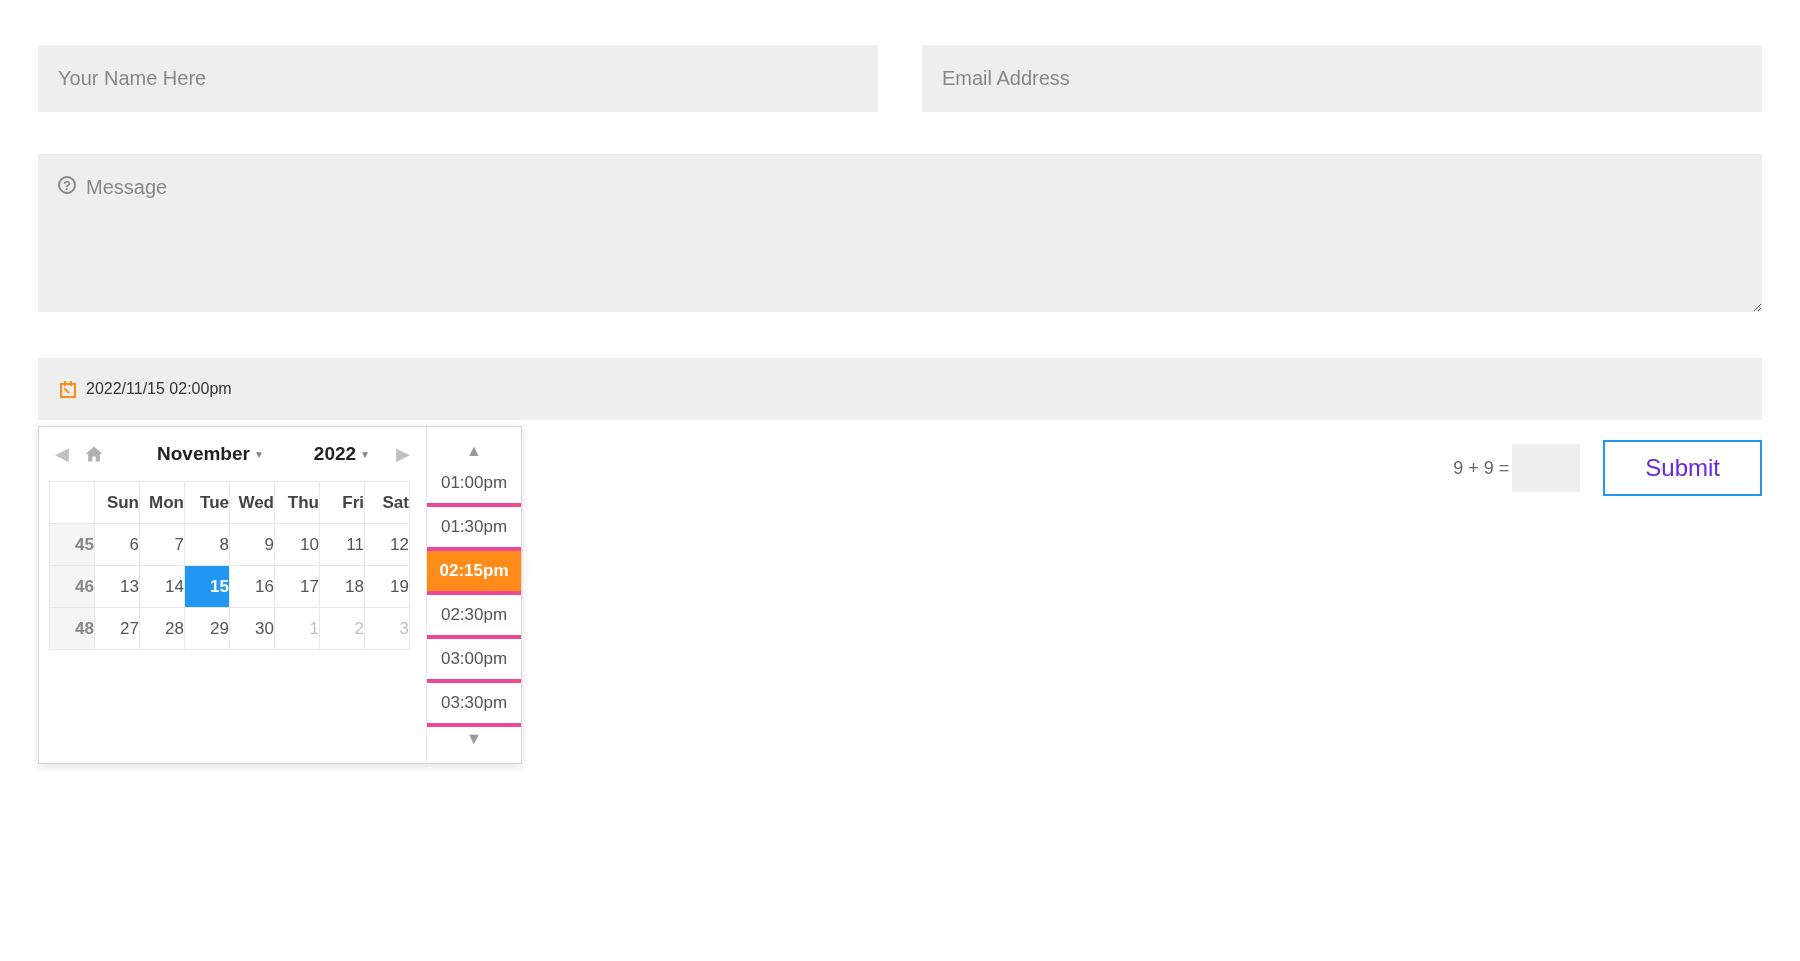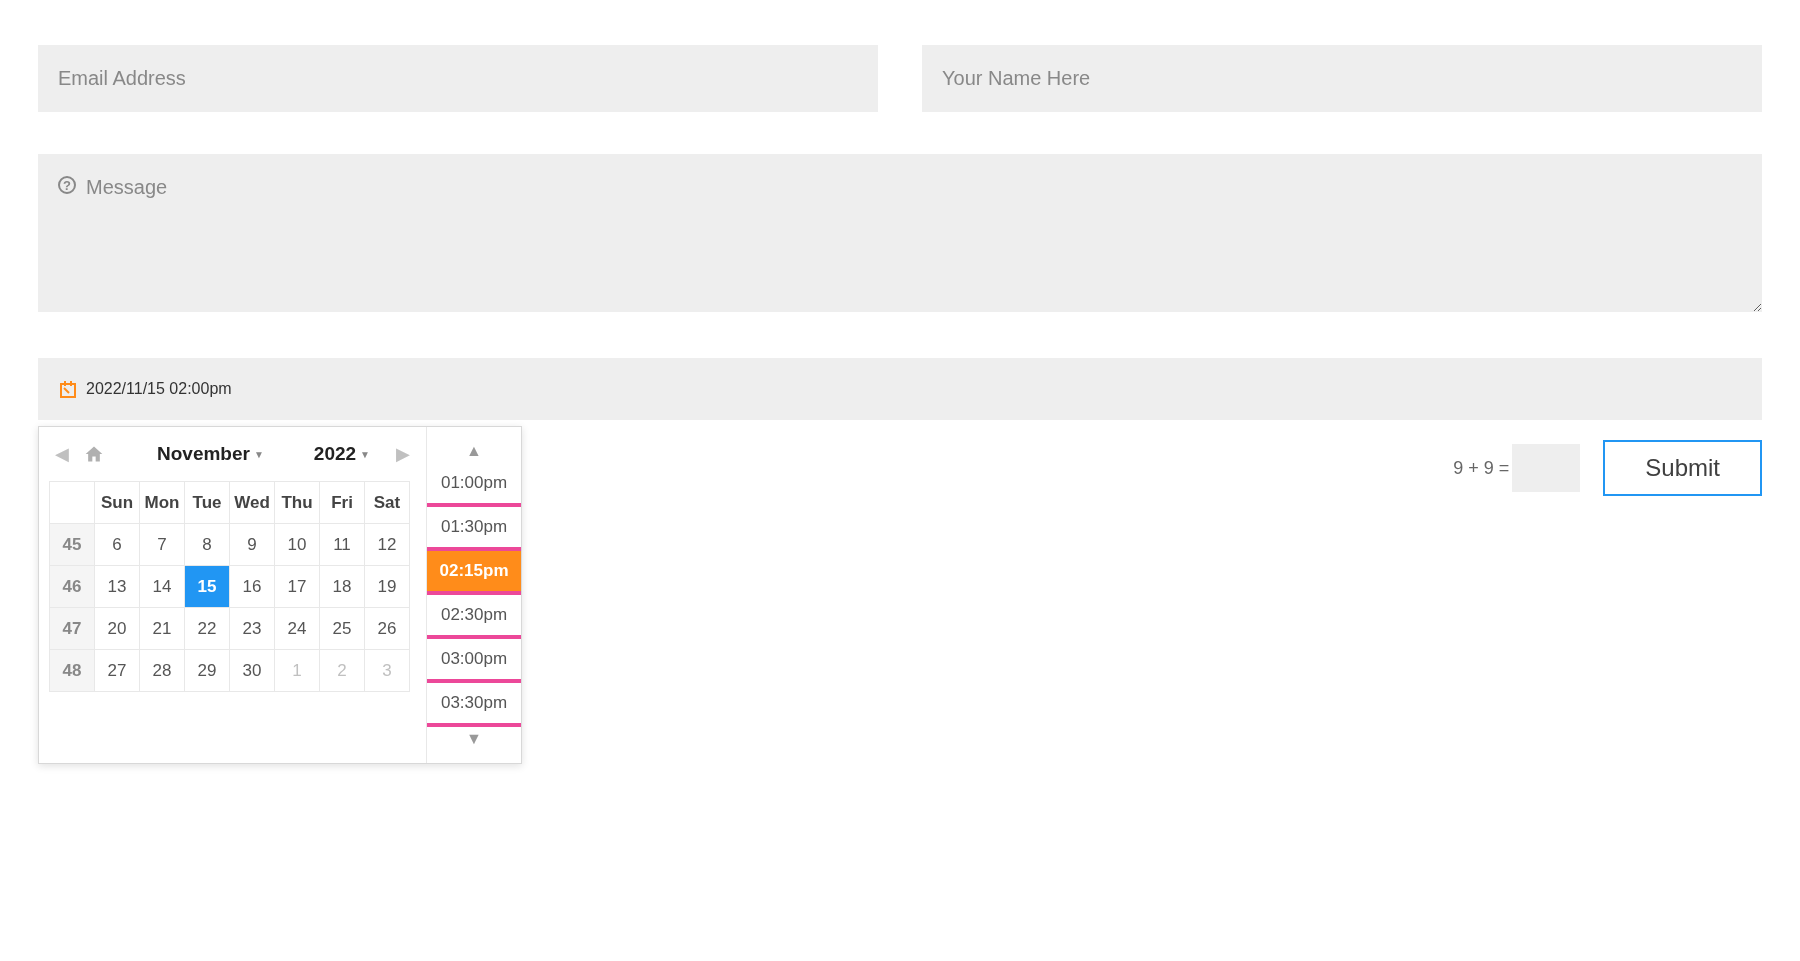--- a/index.html
+++ b/index.html
@@ -151,21 +151,21 @@
       font-size: 10px;
       color: #888;
     }
     .calendar-table {
       border-collapse: collapse;
     }
     .calendar-table th, .calendar-table td {
       border: 1px solid #e8e8e8;
       width: 45px;
       height: 42px;
-      text-align: center;
+      text-align: right;
       font-size: 17px;
     }
     .calendar-table th {
       background: #fff;
       color: #444;
       font-weight: bold;
     }
     .week-num {
       background: #f5f5f5;
       color: #888;
@@ -230,36 +230,36 @@
       background: #eeeeee;
       border: none;
       padding: 8px;
       font-size: 18px;
       text-align: center;
       outline: none;
     }
     .submit-btn {
       background: #fff;
       border: 2px solid #2196f3;
-      color: #404040;
+      color: #6d28d9;
       font-size: 24px;
       padding: 12px 40px;
       cursor: pointer;
       margin-left: 20px;
     }
   </style>
 </head>
 <body>
 
 <div class="form-row">
   <div class="form-col">
-    <input type="text" class="input-field" placeholder="Email Address" style="">
+    <input type="text" class="input-field" placeholder="Your Name Here" style="">
   </div>
   <div class="form-col">
-    <input type="text" class="input-field" placeholder="Your Name Here" style="">
+    <input type="text" class="input-field" placeholder="Email Address" style="">
   </div>
 </div>
 
 <div class="message-wrapper">
   <span class="help-icon">?</span>
   <textarea class="message-field message-field-inner" placeholder="Message" style=""></textarea>
 </div>
 
 <div class="datetime-wrapper">
   <span class="datetime-icon">
@@ -321,30 +321,20 @@
               <td class="week-num">46</td>
               <td class="day-cell">13</td>
               <td class="day-cell">14</td>
               <td class="day-cell day-selected">15</td>
               <td class="day-cell">16</td>
               <td class="day-cell">17</td>
               <td class="day-cell">18</td>
               <td class="day-cell">19</td>
             </tr>
             <tr>
-              <td class="week-num">47</td>
-              <td class="day-cell">20</td>
-              <td class="day-cell">21</td>
-              <td class="day-cell">22</td>
-              <td class="day-cell">23</td>
-              <td class="day-cell">24</td>
-              <td class="day-cell">25</td>
-              <td class="day-cell">26</td>
-            </tr>
-            <tr>
               <td class="week-num">48</td>
               <td class="day-cell">27</td>
               <td class="day-cell">28</td>
               <td class="day-cell">29</td>
               <td class="day-cell">30</td>
               <td class="day-cell other-month">1</td>
               <td class="day-cell other-month">2</td>
               <td class="day-cell other-month">3</td>
             </tr>
           </tbody>

